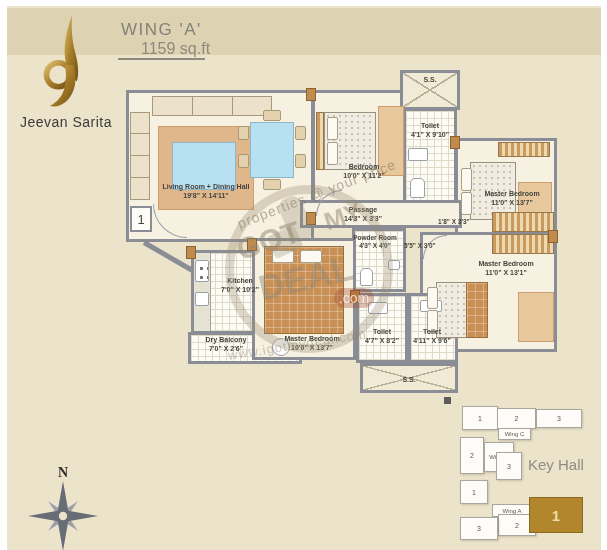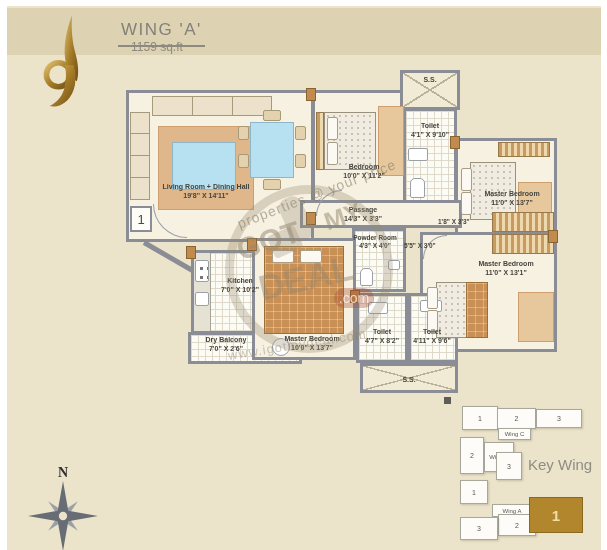--- a/index.html
+++ b/index.html
@@ -3,22 +3,22 @@
 <meta charset="utf-8">
 <style>
   html,body{margin:0;padding:0;background:#fff;}
   .canvas{position:relative;width:607px;height:550px;background:#fff;overflow:hidden;
           font-family:"Liberation Sans",sans-serif;}
   .bg{position:absolute;left:7px;top:6px;width:594px;height:544px;background:#ece4ca;}
   .band{position:absolute;left:7px;top:8px;width:594px;height:47px;background:#ddd2b1;}
 
   
   .wing-title{position:absolute;left:118px;top:20px;font-size:17px;letter-spacing:1.5px;
-              color:#84817a;border-bottom:2px solid #8d8a80;padding:0 3px 5px 3px;z-index:40;}
-  .wing-area{position:absolute;left:131px;top:40px;font-size:12px;color:#8d8a80;z-index:40;}
+              color:#84817a;border-bottom:2px solid #8d8a80;padding:0 3px 18px 3px;z-index:40;}
+  .wing-area{position:absolute;left:141px;top:40px;font-size:16px;color:#8d8a80;z-index:40;}
 
   
   .logo-mark{position:absolute;left:40px;top:12px;width:48px;height:100px;z-index:40;}
   .brand-name{position:absolute;left:10px;top:114px;width:112px;text-align:center;font-size:14px;
               color:#3b3b39;letter-spacing:0.5px;z-index:40;}
 
   
   .room{position:absolute;border:3px solid #8a8d96;background:#f7f1e1;box-sizing:border-box;z-index:1;}
   .tile{background-color:#fcfbf4;
         background-image:linear-gradient(#ded9c9 1px,transparent 1px),
@@ -91,20 +91,21 @@
           <stop offset="0" stop-color="#dcc070"></stop>
             <stop offset="0.5" stop-color="#a67c28"></stop>
             <stop offset="1" stop-color="#6e5016"></stop>
         </linearGradient>
       </defs>
       <path fill="url(#gold)" d="M40 2 c-8 20 -12 44 -7 62 c2 9 7 16 13 20 c3 -9 2 -22 -2 -36 c-4 -14 -5 -30 -4 -46 z"></path>
       <circle cx="23" cy="76" r="15" fill="none" stroke="url(#gold)" stroke-width="7"></circle>
       <path fill="url(#gold)" d="M42 64 c5 18 2 34 -8 44 c-6 6 -15 9 -22 7 c10 -5 17 -13 19 -25 c2 -10 2 -18 0 -26 z"></path>
     </svg>
   </div>
+  <div class="brand-name">Jeevan Sarita</div>
 
   <div class="room" style="left:126px;top:90px;width:188px;height:152px;"></div>
   <div class="room" style="left:312px;top:90px;width:98px;height:128px;"></div>
   <div class="room ss" style="left:400px;top:70px;width:60px;height:40px;"></div>
   <div class="room tile" style="left:403px;top:108px;width:54px;height:100px;"></div>
   <div class="room" style="left:455px;top:138px;width:102px;height:100px;"></div>
   <div class="room" style="left:300px;top:200px;width:162px;height:28px;"></div>
   <div class="room" style="left:420px;top:232px;width:137px;height:120px;"></div>
   <div class="room tile" style="left:352px;top:228px;width:54px;height:64px;"></div>
   <div class="room tile" style="left:191px;top:250px;width:72px;height:84px;"></div>
@@ -247,21 +248,21 @@
     <div>
       <svg viewBox="0 0 80 80" width="70" height="70">
         <path d="M40 16 L44 36 L64 40 L44 44 L40 64 L36 44 L16 40 L36 36 Z" fill="#9aa0a8" transform="rotate(45 40 40)"></path>
         <path d="M40 0 L46 34 L80 40 L46 46 L40 80 L34 46 L0 40 L34 34 Z" fill="#686d75"></path>
         <circle cx="40" cy="40" r="6" fill="#ece4ca" stroke="#686d75" stroke-width="2.5"></circle>
       </svg>
     </div>
   </div>
 
   <div class="kp-bullet" style="left:444px;top:397px;"></div>
-  <div class="keyplan-title" style="left:528px;top:456px;">Key Wing</div>
+  <div class="keyplan-title" style="left:528px;top:456px;">Key Hall</div>
   <div class="kb" style="left:462px;top:406px;width:36px;height:24px;">1</div>
   <div class="kb" style="left:497px;top:408px;width:39px;height:21px;">2</div>
   <div class="kb" style="left:536px;top:409px;width:46px;height:19px;">3</div>
   <div class="kb wing" style="left:498px;top:428px;width:33px;height:12px;">Wing C</div>
   <div class="kb" style="left:460px;top:437px;width:24px;height:37px;">2</div>
   <div class="kb wing" style="left:484px;top:442px;width:30px;height:30px;">Wing B</div>
   <div class="kb" style="left:496px;top:452px;width:26px;height:28px;">3</div>
   <div class="kb" style="left:460px;top:480px;width:28px;height:24px;">1</div>
   <div class="kb wing" style="left:492px;top:504px;width:40px;height:13px;">Wing A</div>
   <div class="kb" style="left:498px;top:514px;width:38px;height:22px;">2</div>

